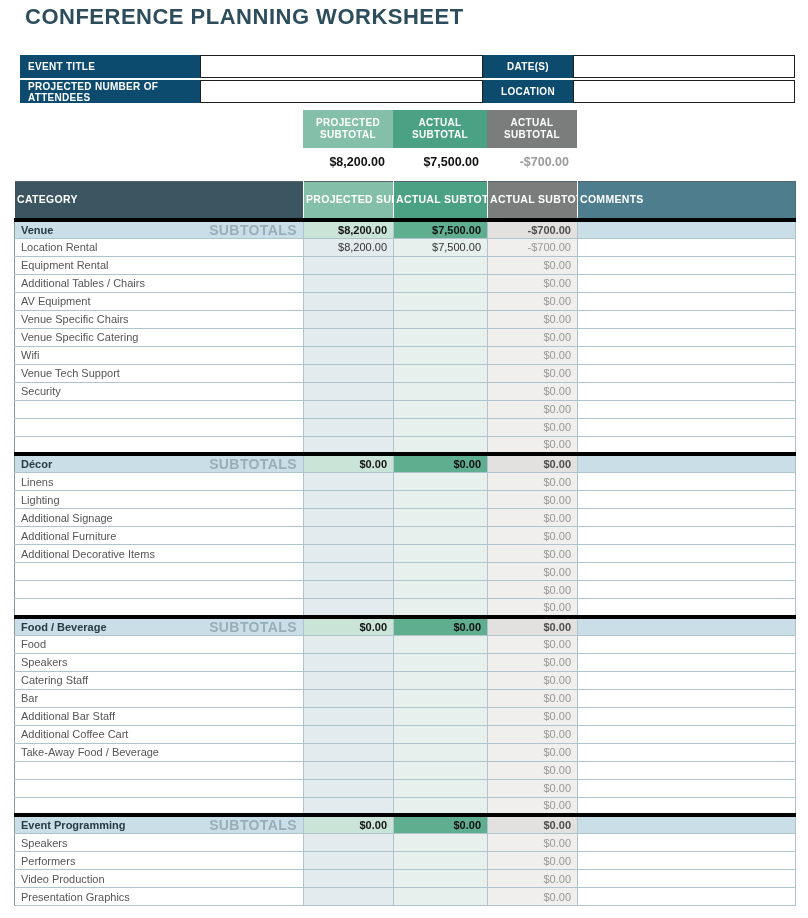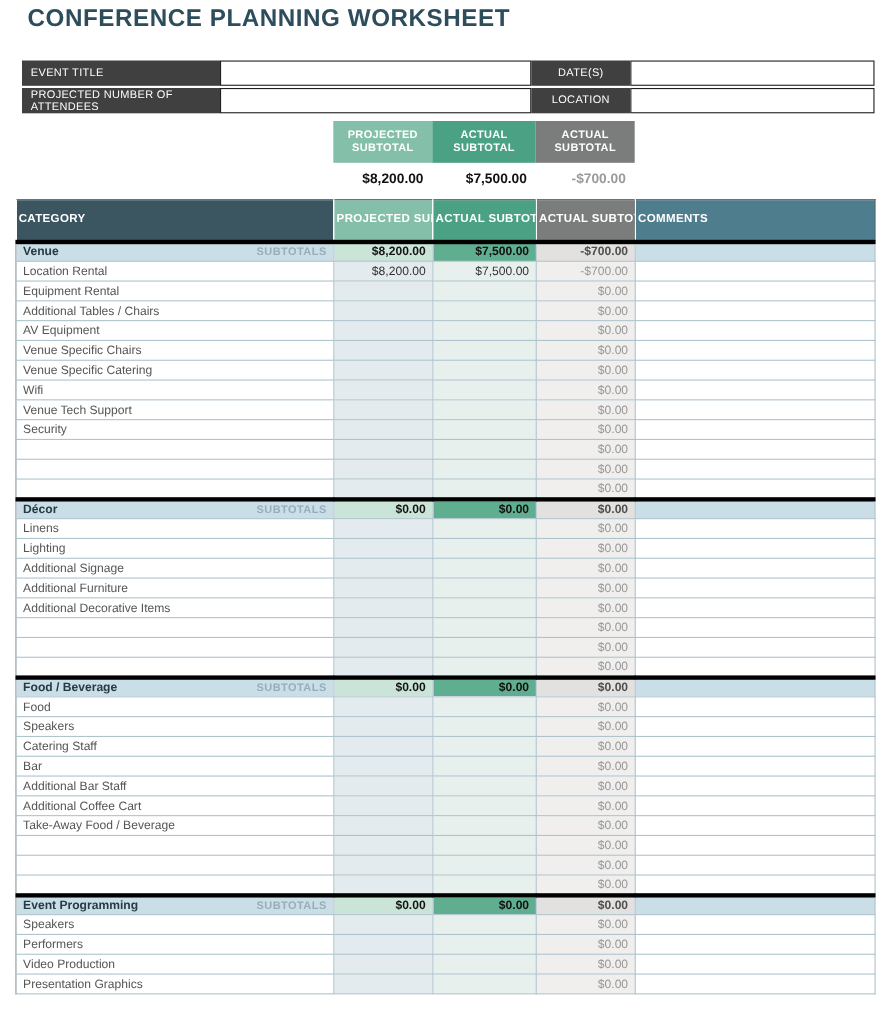--- a/index.html
+++ b/index.html
@@ -6,21 +6,21 @@
   .sheet{position:relative;width:808px;height:918px;background:#fff;overflow:hidden;
          font-family:"Liberation Sans",sans-serif;}
 
   
   .title{position:absolute;left:25px;top:4px;margin:0;font-size:22px;font-weight:bold;
          color:#2d4d5c;letter-spacing:.5px;}
 
   
   .fgrid{position:absolute;left:20px;top:55px;width:775px;display:grid;
          grid-template-columns:180px 283px 90px 222px;grid-auto-rows:23px;row-gap:2px;}
-  .flabel{background:#404040;color:#fff;font-size:10px;font-weight:normal;letter-spacing:.3px;
+  .flabel{background:#0c4a6e;color:#fff;font-size:10px;font-weight:bold;letter-spacing:.3px;
           display:flex;align-items:center;padding-left:8px;box-sizing:border-box;}
   .flabel.center{justify-content:center;padding-left:0;}
   .finput{border:1px solid #1f1f1f;background:#fff;width:100%;height:100%;box-sizing:border-box;
           font-family:"Liberation Sans",sans-serif;font-size:11px;padding:0 5px;outline:none;}
 
   
   .summary{position:absolute;left:303px;top:110px;display:grid;
            grid-template-columns:90px 94px 90px;grid-template-rows:38px 28px;}
   .sum-h{color:#fff;font-size:10px;font-weight:bold;text-align:center;line-height:1.25;
          display:flex;align-items:center;justify-content:center;letter-spacing:.3px;padding:0 6px;box-sizing:border-box;}
@@ -46,21 +46,21 @@
 
   table.ws td{height:18px;font-size:11px;border:1px solid #aec3cc;border-top:none;
               border-left:1px solid #8a9aa1;padding:0 6px;}
   td:first-child{border-left:none;}
 
   tr.sec{border-top:4px solid #000000;}
   tr.sec td{font-weight:bold;}
   td.sec-cat{background:#cadee8;color:#273b45;}
   .sec-cat-inner{display:flex;justify-content:space-between;align-items:center;}
   .sec-name{font-size:11px;font-weight:bold;color:#273b45;}
-  .sec-subt{font-size:10px;font-weight:bold;color:#97aeb8;letter-spacing:.4px;}
+  .sec-subt{font-size:14px;font-weight:bold;color:#97aeb8;letter-spacing:.4px;}
   td.sec-proj{background:#cbe4d8;text-align:right;color:#141414;}
   td.sec-act{background:#5fae90;text-align:right;color:#101010;}
   td.sec-diff{background:#e2e1e0;text-align:right;color:#4e4e4e;}
   td.sec-com{background:#cadee8;}
 
   td.lab{background:#fff;color:#555;}
   td.proj{background:#e4ebee;text-align:right;color:#333;}
   td.act{background:#e7f0ec;text-align:right;color:#333;}
   td.diffc{background:#f0efee;text-align:right;color:#979797;font-size:10.5px;}
   td.com{background:#fff;}

